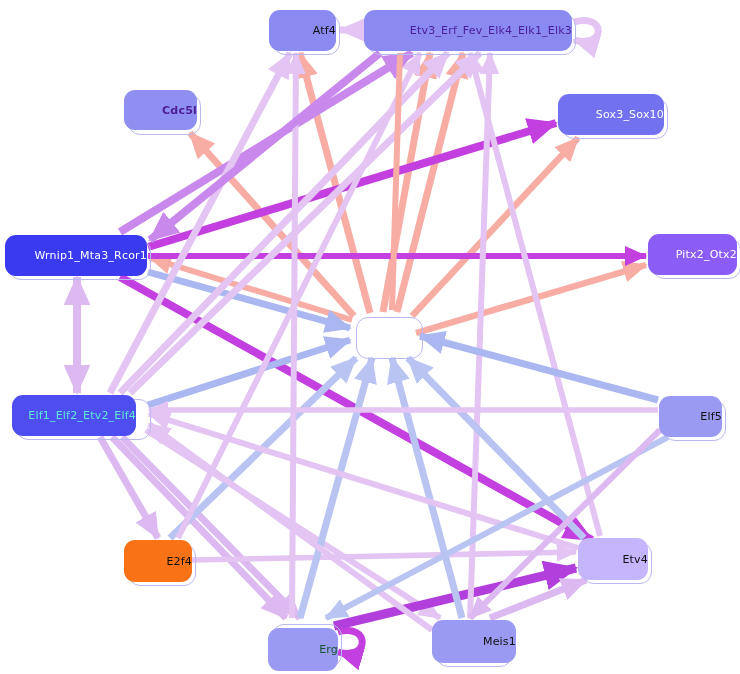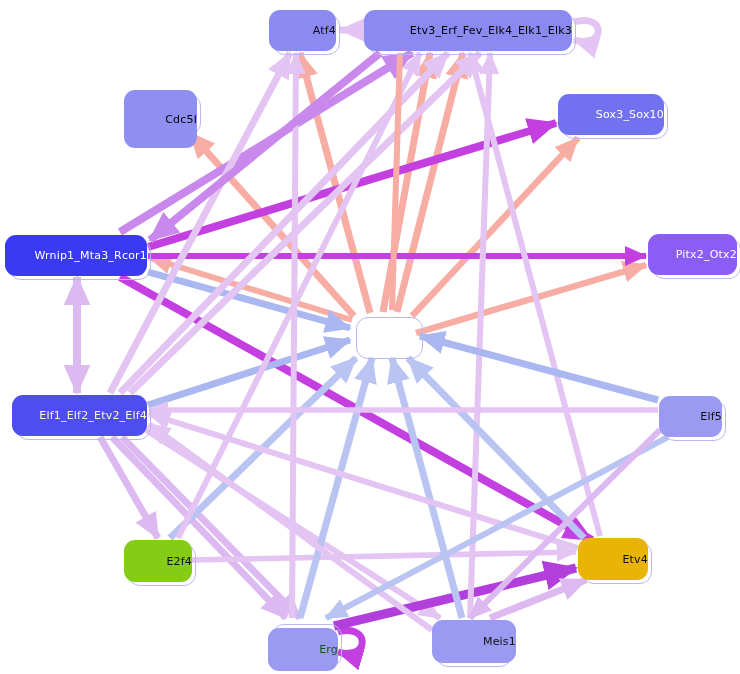--- a/index.html
+++ b/index.html
@@ -132,54 +132,54 @@
       <path d="M 574 22 C 606.3 12.649999999999999, 606.3 49.35, 574 40" fill="none" stroke="#e3c4f2" stroke-width="7" stroke-linecap="butt" marker-end="url(#ah-e3c4f2)"></path>
       <line x1="380" y1="53" x2="150" y2="240" stroke="#c989ec" stroke-width="8" stroke-linecap="butt" marker-end="url(#ah-c989ec)"></line>
       <line x1="400" y1="53" x2="392" y2="310" stroke="#f7aca4" stroke-width="6" stroke-linecap="butt"></line>
     </svg>
   <div id="node-layer">
       <div class="node-outline" style="left: 273px; top: 14px; width: 67px; height: 41px;"></div>
       <div class="node" style="left: 269px; top: 10px; width: 67px; height: 41px; background: rgb(138, 138, 241); color: rgb(16, 16, 16);">
         <span class="node-label">Atf4</span>
       </div>
       <div class="node-outline" style="left: 368px; top: 14px; width: 208px; height: 41px;"></div>
-      <div class="node" style="left: 364px; top: 10px; width: 208px; height: 41px; background: rgb(138, 138, 241); color: #000000;">
+      <div class="node" style="left: 364px; top: 10px; width: 208px; height: 41px; background: rgb(138, 138, 241); color: #4c1d95;">
         <span class="node-label">Etv3_Erf_Fev_Elk4_Elk1_Elk3</span>
       </div>
       <div class="node-outline" style="left: 128px; top: 94px; width: 73px; height: 41px;"></div>
-      <div class="node" style="left: 124px; top: 90px; width: 73px; height: 58px; background: rgb(143, 143, 241); color: #000000;">
+      <div class="node" style="left: 124px; top: 90px; width: 73px; height: 40px; background: rgb(143, 143, 241); color: #4c1d95; font-weight: bold;">
         <span class="node-label">Cdc5l</span>
       </div>
       <div class="node-outline" style="left: 562px; top: 98px; width: 106px; height: 41px;"></div>
       <div class="node" style="left: 558px; top: 94px; width: 106px; height: 41px; background: rgb(114, 114, 240); color: rgb(255, 255, 255);">
         <span class="node-label">Sox3_Sox10</span>
       </div>
       <div class="node-outline" style="left: 9px; top: 239px; width: 142px; height: 41px;"></div>
       <div class="node" style="left: 5px; top: 235px; width: 142px; height: 41px; background: rgb(58, 58, 240); color: rgb(255, 255, 255);">
         <span class="node-label">Wrnip1_Mta3_Rcor1</span>
       </div>
       <div class="node-outline" style="left: 652px; top: 238px; width: 89px; height: 41px;"></div>
       <div class="node" style="left: 648px; top: 234px; width: 89px; height: 41px; background: #8b5cf6; color: rgb(255, 255, 255);">
         <span class="node-label">Pitx2_Otx2</span>
       </div>
       <div class="node-outline" style="left: 356px; top: 317px; width: 67px; height: 42px;"></div>
       <div class="node-outline" style="left: 16px; top: 399px; width: 135px; height: 41px;"></div>
-      <div class="node" style="left: 12px; top: 395px; width: 135px; height: 41px; background: rgb(77, 77, 240); color: #fef9c3;">
+      <div class="node" style="left: 12px; top: 395px; width: 124px; height: 41px; background: rgb(77, 77, 240); color: #5eead4;">
         <span class="node-label">Elf1_Elf2_Etv2_Elf4</span>
       </div>
       <div class="node-outline" style="left: 663px; top: 400px; width: 63px; height: 41px;"></div>
       <div class="node" style="left: 659px; top: 396px; width: 63px; height: 41px; background: rgb(154, 154, 242); color: rgb(16, 16, 16);">
         <span class="node-label">Elf5</span>
       </div>
       <div class="node-outline" style="left: 128px; top: 544px; width: 68px; height: 42px;"></div>
-      <div class="node" style="left: 124px; top: 540px; width: 68px; height: 42px; background: #84cc16; color: rgb(16, 16, 16);">
+      <div class="node" style="left: 124px; top: 540px; width: 68px; height: 42px; background: #f97316; color: rgb(16, 16, 16);">
         <span class="node-label">E2f4</span>
       </div>
       <div class="node-outline" style="left: 582px; top: 542px; width: 70px; height: 42px;"></div>
-      <div class="node" style="left: 578px; top: 538px; width: 70px; height: 42px; background: #eab308; color: rgb(16, 16, 16);">
+      <div class="node" style="left: 578px; top: 538px; width: 70px; height: 42px; background: #c4b5fd; color: rgb(16, 16, 16);">
         <span class="node-label">Etv4</span>
       </div>
       <div class="node-outline" style="left: 272px; top: 624px; width: 70px; height: 43px;"></div>
       <div class="node" style="left: 268px; top: 620px; width: 70px; height: 43px; background: rgb(154, 154, 242); color: #14532d; margin-top: 8px;">
         <span class="node-label">Erg</span>
       </div>
       <div class="node-outline" style="left: 436px; top: 624px; width: 76px; height: 43px;"></div>
       <div class="node" style="left: 432px; top: 620px; width: 84px; height: 43px; background: rgb(154, 154, 242); color: rgb(16, 16, 16);">
         <span class="node-label">Meis1</span>
       </div>

